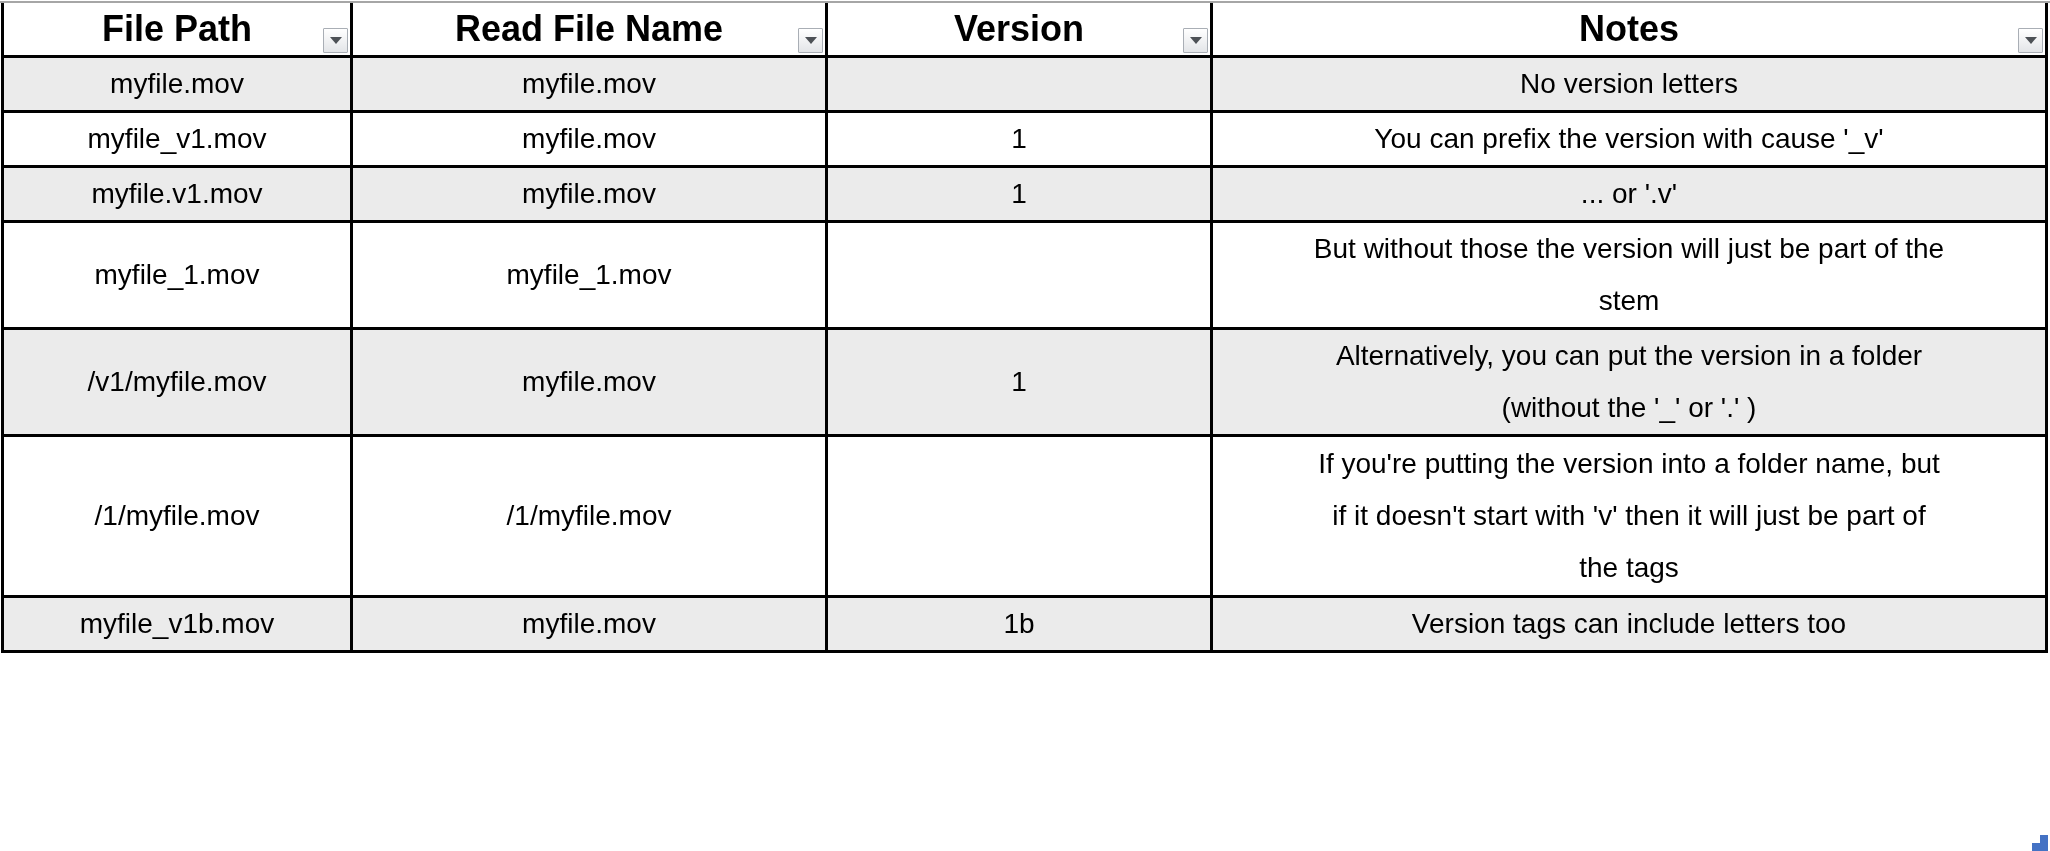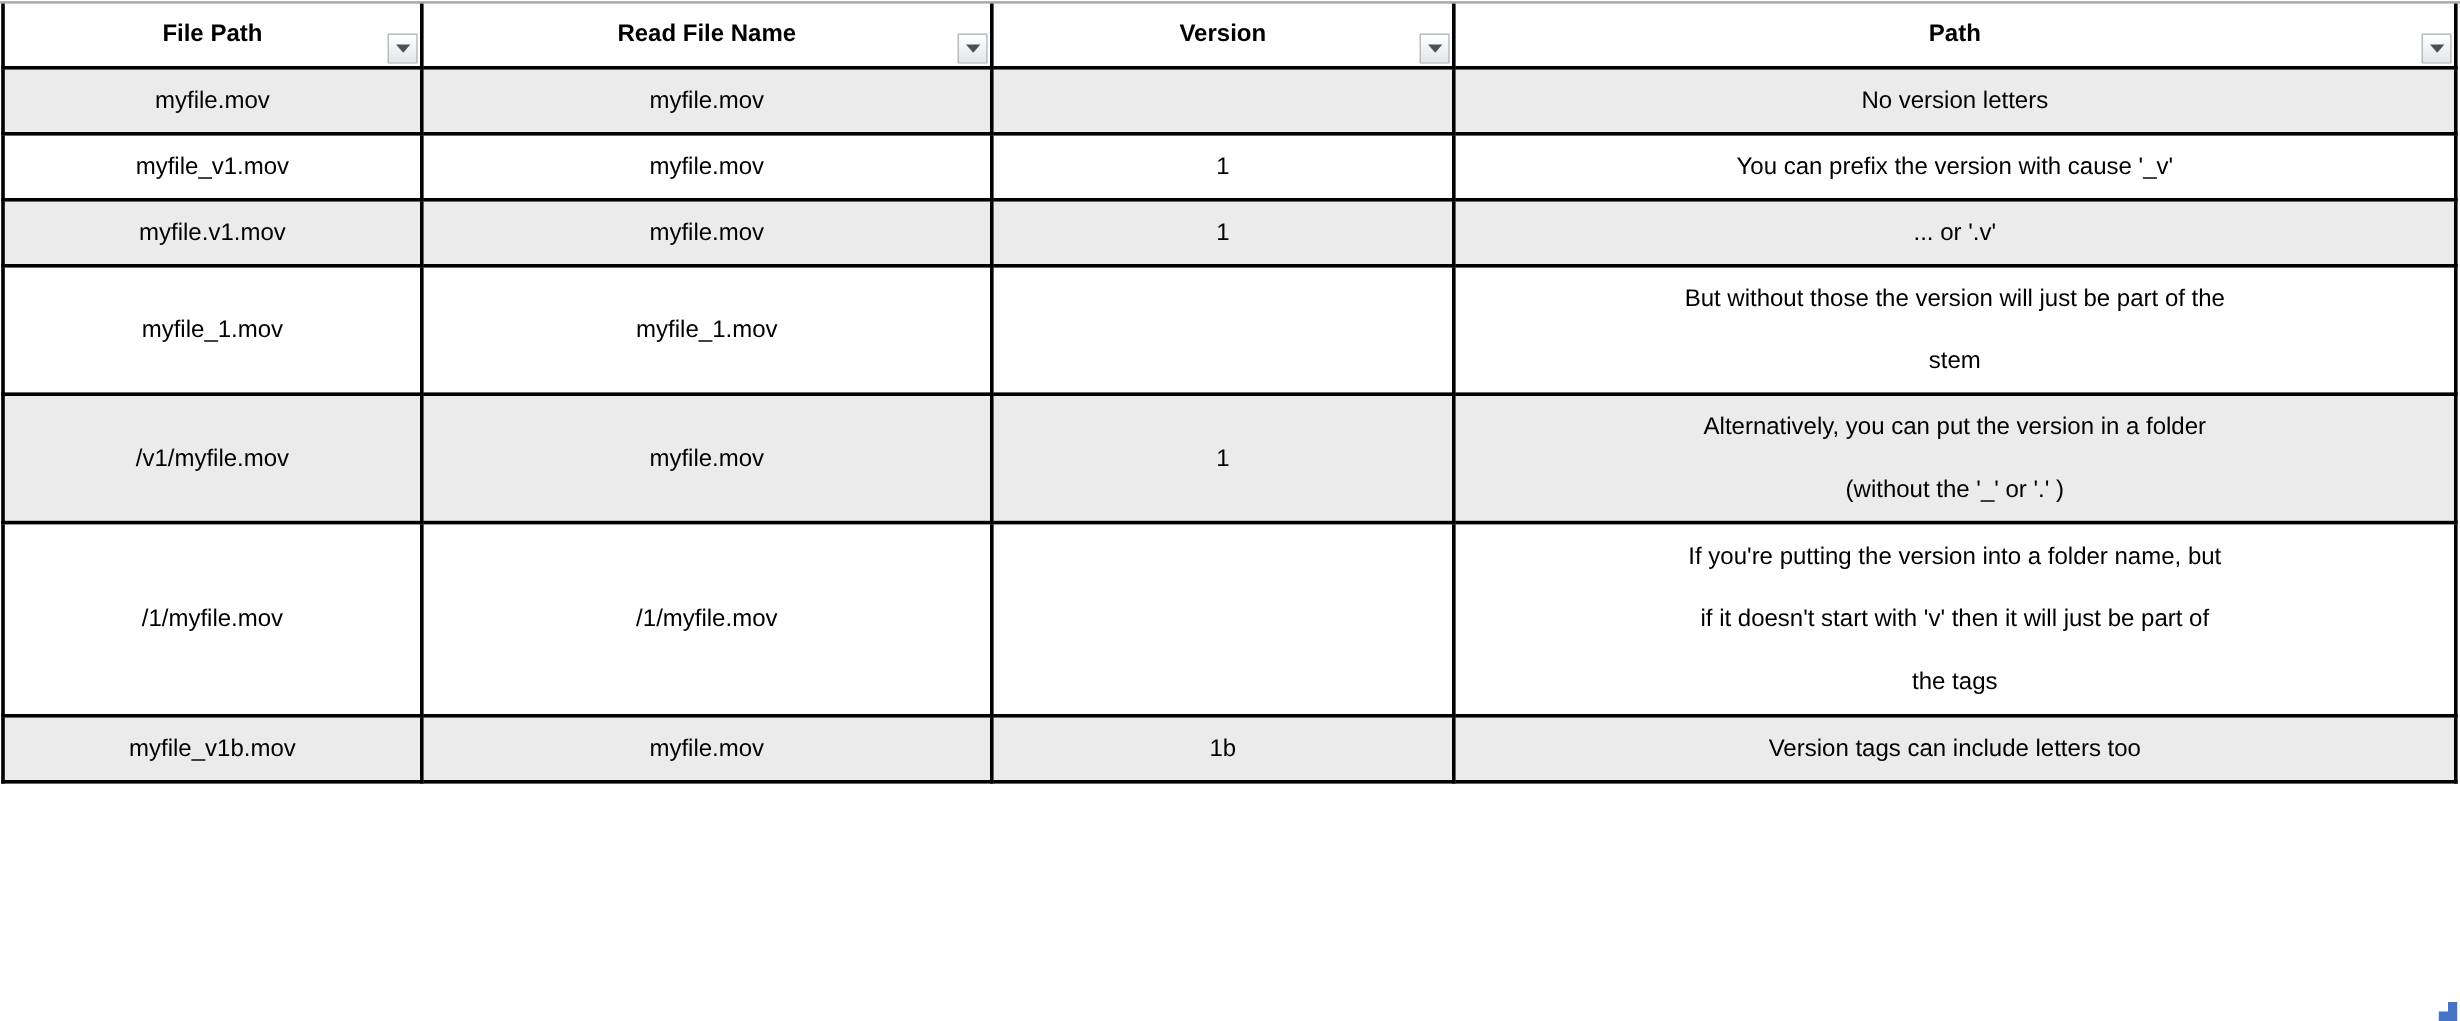--- a/index.html
+++ b/index.html
@@ -37,25 +37,25 @@
     text-align: center;
     vertical-align: middle;
     overflow: hidden;
     padding: 0 4px;
     color: #000000;
   }
   th {
     border-top: none;
     position: relative;
     background: #ffffff;
-    font-size: 20px;
+    font-size: 36px;
     font-weight: bold;
   }
   td {
-    font-size: 20px;
+    font-size: 28px;
     line-height: 52px;
     background: #ffffff;
   }
   tr.band td { background: #ebebeb; }
   .notes-cell { white-space: pre-line; }
   .filter-btn {
     position: absolute;
     right: 2px;
     bottom: 2px;
     width: 25px;
@@ -112,21 +112,21 @@
               <span class="filter-tri"></span>
             </span>
         </th>
         <th>
           <span>Version</span>
           <span class="filter-btn">
               <span class="filter-tri"></span>
             </span>
         </th>
         <th>
-          <span>Path</span>
+          <span>Notes</span>
           <span class="filter-btn">
               <span class="filter-tri"></span>
             </span>
         </th>
       </tr>
     </thead>
     <tbody>
       <tr class="band" style="height:53px;">
         <td>myfile.mov</td>
         <td>myfile.mov</td>

